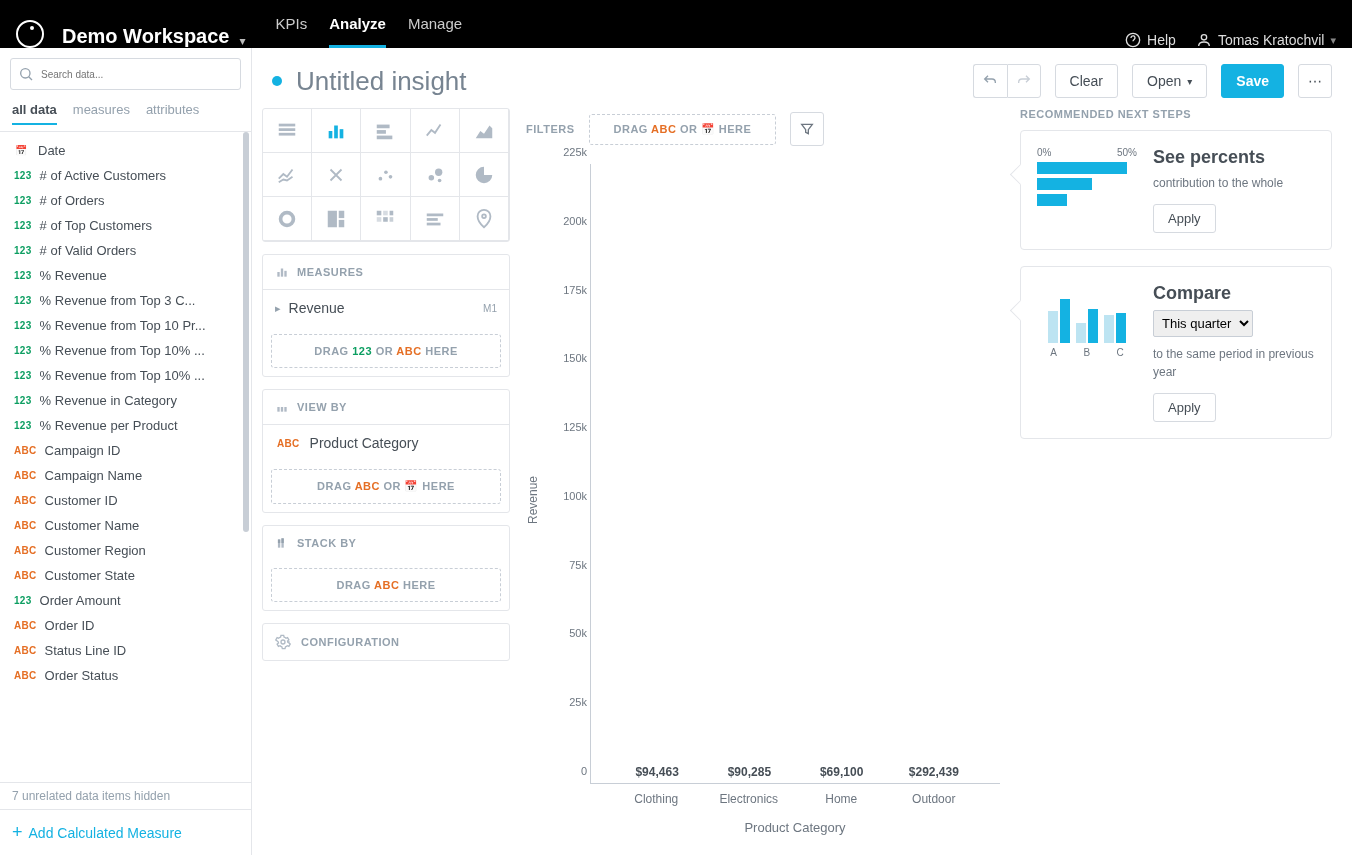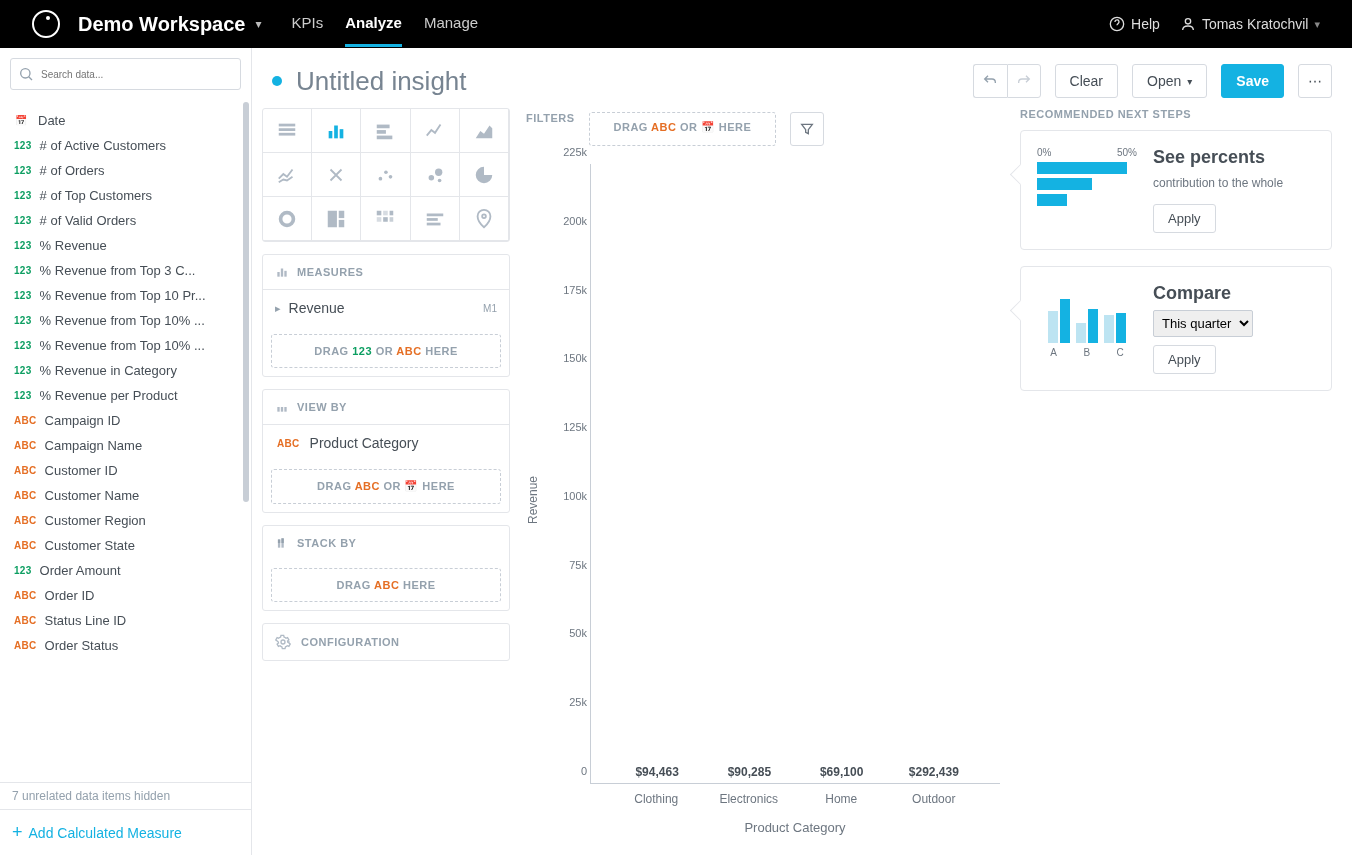--- a/index.html
+++ b/index.html
@@ -1,17 +1,17 @@
 <!DOCTYPE html>
 <html><head>
 <meta charset="utf-8">
 <style>
 * { box-sizing: border-box; margin: 0; padding: 0; font-family: -apple-system, BlinkMacSystemFont, "Segoe UI", Helvetica, Arial, sans-serif; }
 body { width: 1352px; height: 855px; overflow: hidden; background: #fff; color: #464e56; }
-.topbar { height: 48px; background: #000; color: #fff; display: flex; align-items: center; padding: 0 32px; }
+.topbar { height: 48px; background: #000; color: #fff; display: flex; align-items: flex-end; padding: 0 16px; }
 .logo { width: 28px; height: 28px; border: 2px solid #fff; border-radius: 50%; position: relative; margin-right: 18px; }
 .logo::after { content: ""; position: absolute; width: 4px; height: 4px; background: #fff; border-radius: 50%; top: 4px; left: 12px; }
 .workspace { font-size: 20px; font-weight: 600; margin-right: 10px; }
 .chev { font-size: 12px; color: #bbb; margin-right: 30px; }
 .topbar .nav { display: flex; gap: 22px; font-size: 15px; }
 .topbar .nav span { padding: 13px 0; cursor: pointer; color: #ccc; }
 .topbar .nav span.active { color: #fff; font-weight: 600; border-bottom: 3px solid #14b2e2; }
 .topbar .spacer { flex: 1; }
 .topbar .right { display: flex; align-items: center; gap: 20px; color: #ddd; font-size: 14px; }
 .topbar .right svg { width: 16px; height: 16px; }
@@ -57,21 +57,21 @@
 .panel-head { display: flex; align-items: center; gap: 8px; padding: 10px 12px; font-size: 11px; font-weight: 700; letter-spacing: 0.5px; color: #94a1ad; }
 .panel-head svg { width: 14px; height: 14px; }
 .bucket-item { display: flex; align-items: center; padding: 10px 12px; font-size: 14px; border-top: 1px solid #e4e6ea; gap: 8px; }
 .m-tag { font-size: 10px; color: #94a1ad; margin-left: auto; }
 .dropzone { margin: 8px; padding: 10px; border: 1px dashed #c8ced6; border-radius: 3px; font-size: 11px; font-weight: 700; color: #94a1ad; text-align: center; letter-spacing: 0.5px; }
 .dropzone .num { color: #0c9e61; }
 .dropzone .abc { color: #e56f25; }
 .dropzone .date { color: #14b2e2; }
 .config-row { border: 1px solid #e4e6ea; border-radius: 3px; padding: 10px 12px; display: flex; align-items: center; gap: 10px; font-size: 11px; font-weight: 700; color: #94a1ad; letter-spacing: 0.5px; cursor: pointer; }
 .chart-area { flex: 1; display: flex; flex-direction: column; }
-.filters-row { display: flex; gap: 14px; padding: 4px 0 18px 0; }
+.filters-row { display: flex; align-items: center; gap: 14px; padding: 4px 0 18px 0; }
 .filters-label { font-size: 11px; font-weight: 700; color: #94a1ad; letter-spacing: 0.5px; }
 .chart-box { flex: 1; display: flex; position: relative; }
 .ylabel { writing-mode: vertical-rl; transform: rotate(180deg); font-size: 12px; color: #6d7680; text-align: center; margin-right: 6px; }
 .plot { flex: 1; display: flex; flex-direction: column; }
 .plot-grid { flex: 1; position: relative; border-left: 1px solid #c8ced6; border-bottom: 1px solid #c8ced6; margin-left: 44px; }
 .ytick { position: absolute; left: -44px; width: 40px; text-align: right; font-size: 11px; color: #6d7680; transform: translateY(-50%); }
 .bars { position: absolute; left: 0; right: 0; bottom: 0; top: 0; display: flex; justify-content: space-around; align-items: flex-end; padding: 0 20px; }
 .bar-wrap { display: flex; flex-direction: column; align-items: center; width: 70px; }
 .bar-label { font-size: 12px; font-weight: 600; color: #464e56; margin-bottom: 4px; }
 .bar { width: 56px; background: #14b2e2; }
@@ -130,20 +130,25 @@
 </div>
 
 <div class="main">
   <div class="sidebar">
     <div class="search">
       <svg viewBox="0 0 24 24" fill="none" stroke="currentColor" stroke-width="2">
           <circle cx="11" cy="11" r="7"></circle>
           <path d="M21 21l-5-5"></path>
         </svg>
       <input placeholder="Search data..." style="">
+    </div>
+    <div class="tabs">
+      <span class="active">all data</span>
+      <span>measures</span>
+      <span>attributes</span>
     </div>
     <div class="catalog">
       <div class="scroll-hint"></div>
       <div class="catalog-inner" id="catalog-list">
           <div class="cat-item">
             <span class="tag tag-date">📅</span>
             <span>Date</span>
           </div>
           <div class="cat-item">
             <span class="tag tag-num">123</span>
@@ -521,19 +526,20 @@
             </div>
             <div class="thumb-l">
                 <span>A</span>
                 <span>B</span>
                 <span>C</span>
               </div>
           </div>
           <div class="rec-body">
             <div class="rec-title">Compare</div>
             <select class="rec-select"><option>This quarter</option></select>
+            <div class="rec-desc">to the same period in previous year</div>
             <button class="rec-apply">Apply</button>
           </div>
         </div>
       </div>
     </div>
   </div>
 </div>
 
 </body></html>

